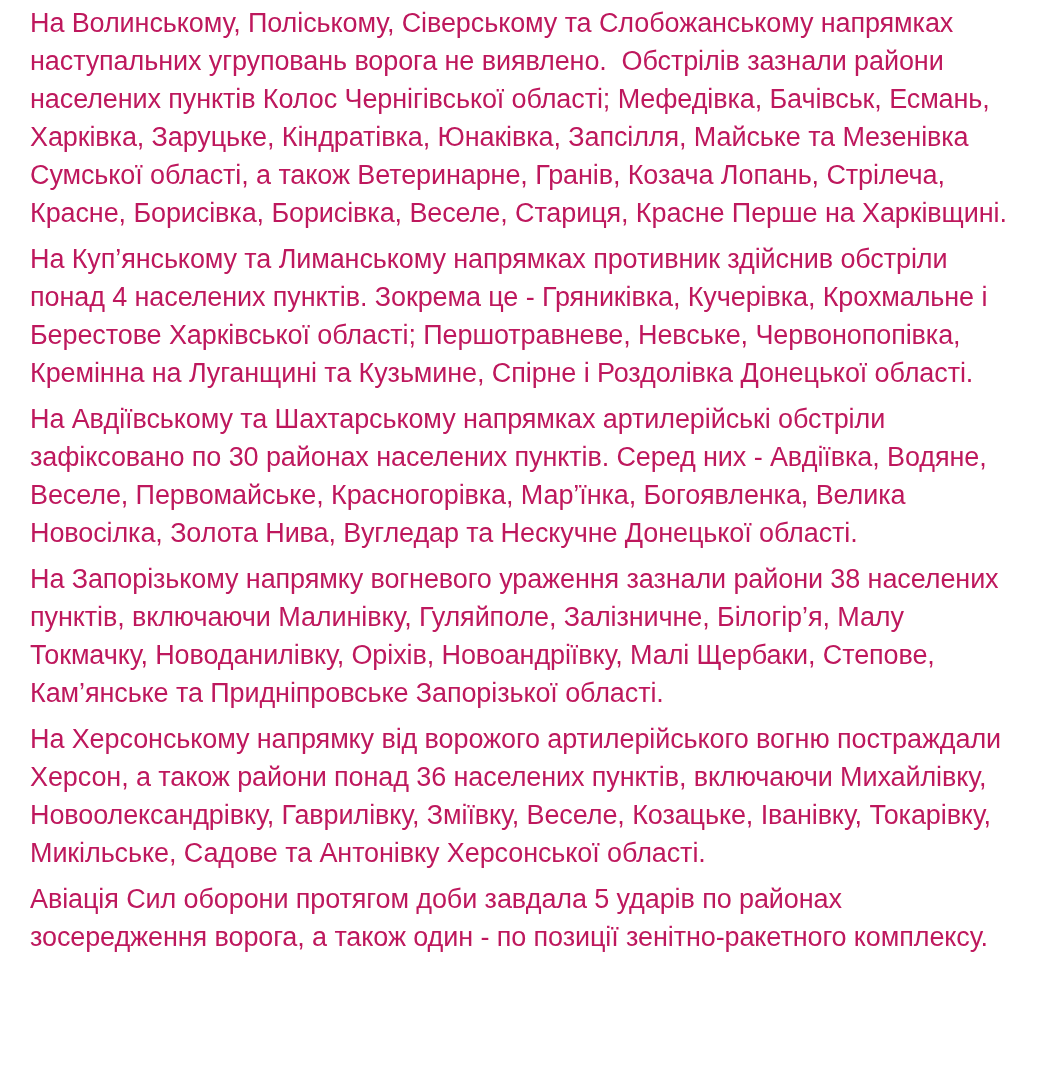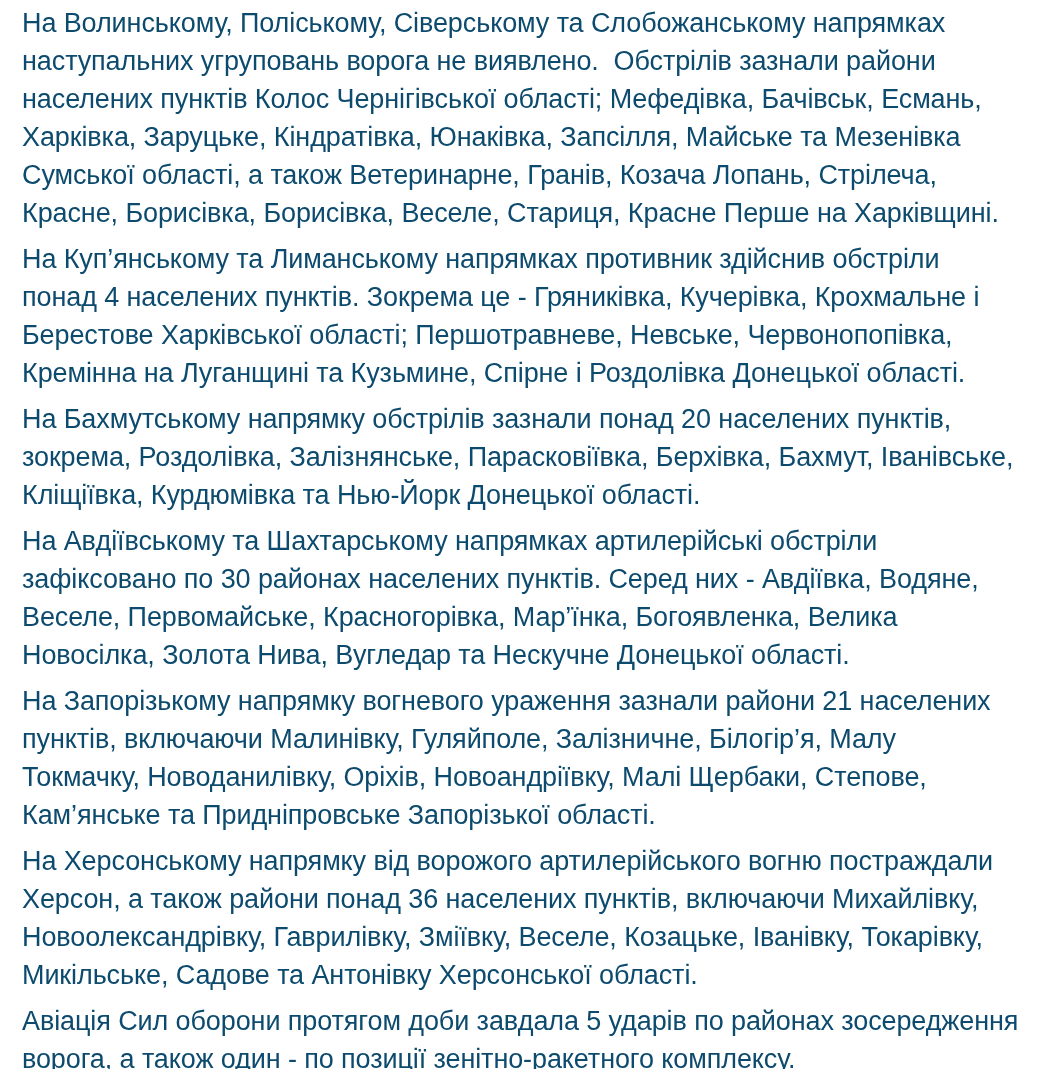--- a/index.html
+++ b/index.html
@@ -15,34 +15,33 @@
   .report {
     box-sizing: border-box;
     padding: 4px 20px 0 22px;
     width: 1040px;
   }
   .para {
     font-family: "Liberation Sans", "DejaVu Sans", sans-serif;
     font-size: 27px;
     line-height: 38px;
     font-weight: 400;
-    color: #0c4a6e;
-    margin: 0 0 8px 0;
+    color: #be185d;
+    margin: 0 0 8px 8px;
     max-width: 998px;
     white-space: pre-wrap;
     letter-spacing: -0.1px;
   }
   .para:last-child {
     margin-bottom: 0;
   }
 </style>
 </head>
 <body>
 
 <main class="report">
   <p class="para">На Волинському, Поліському, Сіверському та Слобожанському напрямках наступальних угруповань ворога не виявлено.  Обстрілів зазнали райони населених пунктів Колос Чернігівської області; Мефедівка, Бачівськ, Есмань, Харківка, Заруцьке, Кіндратівка, Юнаківка, Запсілля, Майське та Мезенівка Сумської області, а також Ветеринарне, Гранів, Козача Лопань, Стрілеча, Красне, Борисівка, Борисівка, Веселе, Стариця, Красне Перше на Харківщині.</p>
   <p class="para">На Куп’янському та Лиманському напрямках противник здійснив обстріли понад 4 населених пунктів. Зокрема це - Гряниківка, Кучерівка, Крохмальне і Берестове Харківської області; Першотравневе, Невське, Червонопопівка, Кремінна на Луганщині та Кузьмине, Спірне і Роздолівка Донецької області.</p>
-  <p class="para">На Бахмутському напрямку обстрілів зазнали понад 20 населених пунктів, зокрема, Роздолівка, Залізнянське, Парасковіївка, Берхівка, Бахмут, Іванівське, Кліщіївка, Курдюмівка та Нью-Йорк Донецької області.</p>
   <p class="para">На Авдіївському та Шахтарському напрямках артилерійські обстріли зафіксовано по 30 районах населених пунктів. Серед них - Авдіївка, Водяне, Веселе, Первомайське, Красногорівка, Мар’їнка, Богоявленка, Велика Новосілка, Золота Нива, Вугледар та Нескучне Донецької області.</p>
-  <p class="para">На Запорізькому напрямку вогневого ураження зазнали райони 21 населених пунктів, включаючи Малинівку, Гуляйполе, Залізничне, Білогір’я, Малу Токмачку, Новоданилівку, Оріхів, Новоандріївку, Малі Щербаки, Степове, Кам’янське та Придніпровське Запорізької області.</p>
+  <p class="para">На Запорізькому напрямку вогневого ураження зазнали райони 38 населених пунктів, включаючи Малинівку, Гуляйполе, Залізничне, Білогір’я, Малу Токмачку, Новоданилівку, Оріхів, Новоандріївку, Малі Щербаки, Степове, Кам’янське та Придніпровське Запорізької області.</p>
   <p class="para">На Херсонському напрямку від ворожого артилерійського вогню постраждали Херсон, а також райони понад 36 населених пунктів, включаючи Михайлівку, Новоолександрівку, Гаврилівку, Зміївку, Веселе, Козацьке, Іванівку, Токарівку, Микільське, Садове та Антонівку Херсонської області.</p>
   <p class="para">Авіація Сил оборони протягом доби завдала 5 ударів по районах зосередження ворога, а також один - по позиції зенітно-ракетного комплексу.</p>
 </main>
 
 </body></html>

